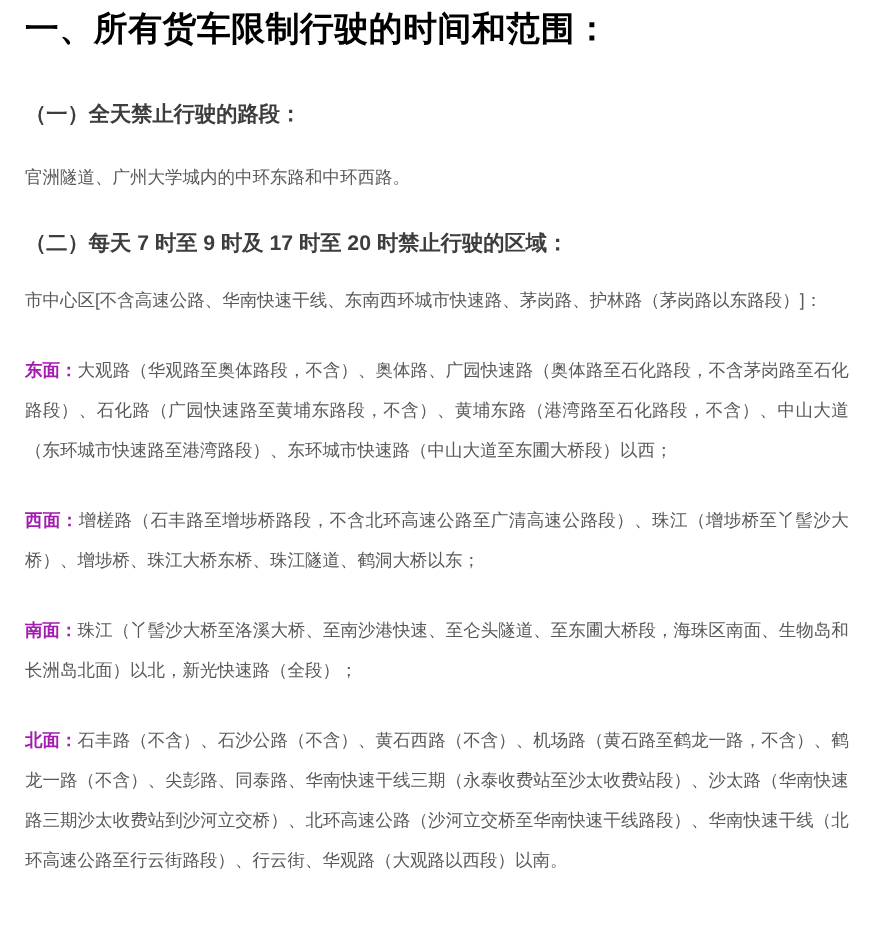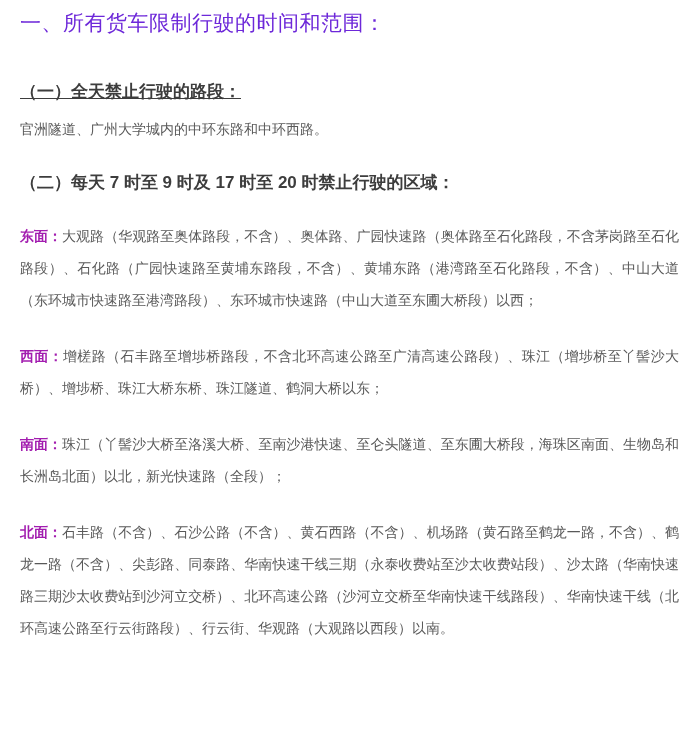--- a/index.html
+++ b/index.html
@@ -12,36 +12,35 @@
     height: 755px;
     overflow: hidden;
     font-family: "Liberation Sans", "DejaVu Sans", sans-serif;
   }
   .page {
     padding: 8px 20px 0 20px;
     box-sizing: border-box;
   }
   .doc-title {
     margin: 0;
-    font-size: 21px;
+    font-size: 27px;
     line-height: 30px;
-    font-weight: normal;
-    color: #6d28d9;
+    font-weight: bold;
+    color: #000000;
     letter-spacing: 0.5px;
   }
   .sec-heading {
     font-size: 17px;
     line-height: 26px;
     font-weight: bold;
     color: #3d3d3d;
     margin: 0;
   }
   .sec-heading.first {
-    margin: 41px 0 8px 0;
-    text-decoration: underline;
+    margin: 41px 0 20px 0;
   }
   .sec-heading.second {
     margin: 25px 0 16px 0;
   }
   .body-p {
     font-size: 14px;
     line-height: 32px;
     color: #595959;
     margin: 0;
     text-align: justify;
@@ -68,20 +67,21 @@
 
   <h1 class="doc-title">一、所有货车限制行驶的时间和范围：</h1>
 
   <section>
     <h2 class="sec-heading first">（一）全天禁止行驶的路段：</h2>
     <p class="body-p single">官洲隧道、广州大学城内的中环东路和中环西路。</p>
   </section>
 
   <section>
     <h2 class="sec-heading second">（二）每天 7 时至 9 时及 17 时至 20 时禁止行驶的区域：</h2>
+    <p class="body-p intro">市中心区[不含高速公路、华南快速干线、东南西环城市快速路、茅岗路、护林路（茅岗路以东路段）]：</p>
 
     <p class="body-p dir"><span class="dir-label">东面：</span><span>大观路（华观路至奥体路段，不含）、奥体路、广园快速路（奥体路至石化路段，不含茅岗路至石化路段）、石化路（广园快速路至黄埔东路段，不含）、黄埔东路（港湾路至石化路段，不含）、中山大道（东环城市快速路至港湾路段）、东环城市快速路（中山大道至东圃大桥段）以西；</span></p>
 
     <p class="body-p dir"><span class="dir-label">西面：</span><span>增槎路（石丰路至增埗桥路段，不含北环高速公路至广清高速公路段）、珠江（增埗桥至丫髻沙大桥）、增埗桥、珠江大桥东桥、珠江隧道、鹤洞大桥以东；</span></p>
 
     <p class="body-p dir"><span class="dir-label">南面：</span><span>珠江（丫髻沙大桥至洛溪大桥、至南沙港快速、至仑头隧道、至东圃大桥段，海珠区南面、生物岛和长洲岛北面）以北，新光快速路（全段）；</span></p>
 
     <p class="body-p dir"><span class="dir-label">北面：</span><span>石丰路（不含）、石沙公路（不含）、黄石西路（不含）、机场路（黄石路至鹤龙一路，不含）、鹤龙一路（不含）、尖彭路、同泰路、华南快速干线三期（永泰收费站至沙太收费站段）、沙太路（华南快速路三期沙太收费站到沙河立交桥）、北环高速公路（沙河立交桥至华南快速干线路段）、华南快速干线（北环高速公路至行云街路段）、行云街、华观路（大观路以西段）以南。</span></p>
   </section>
 

